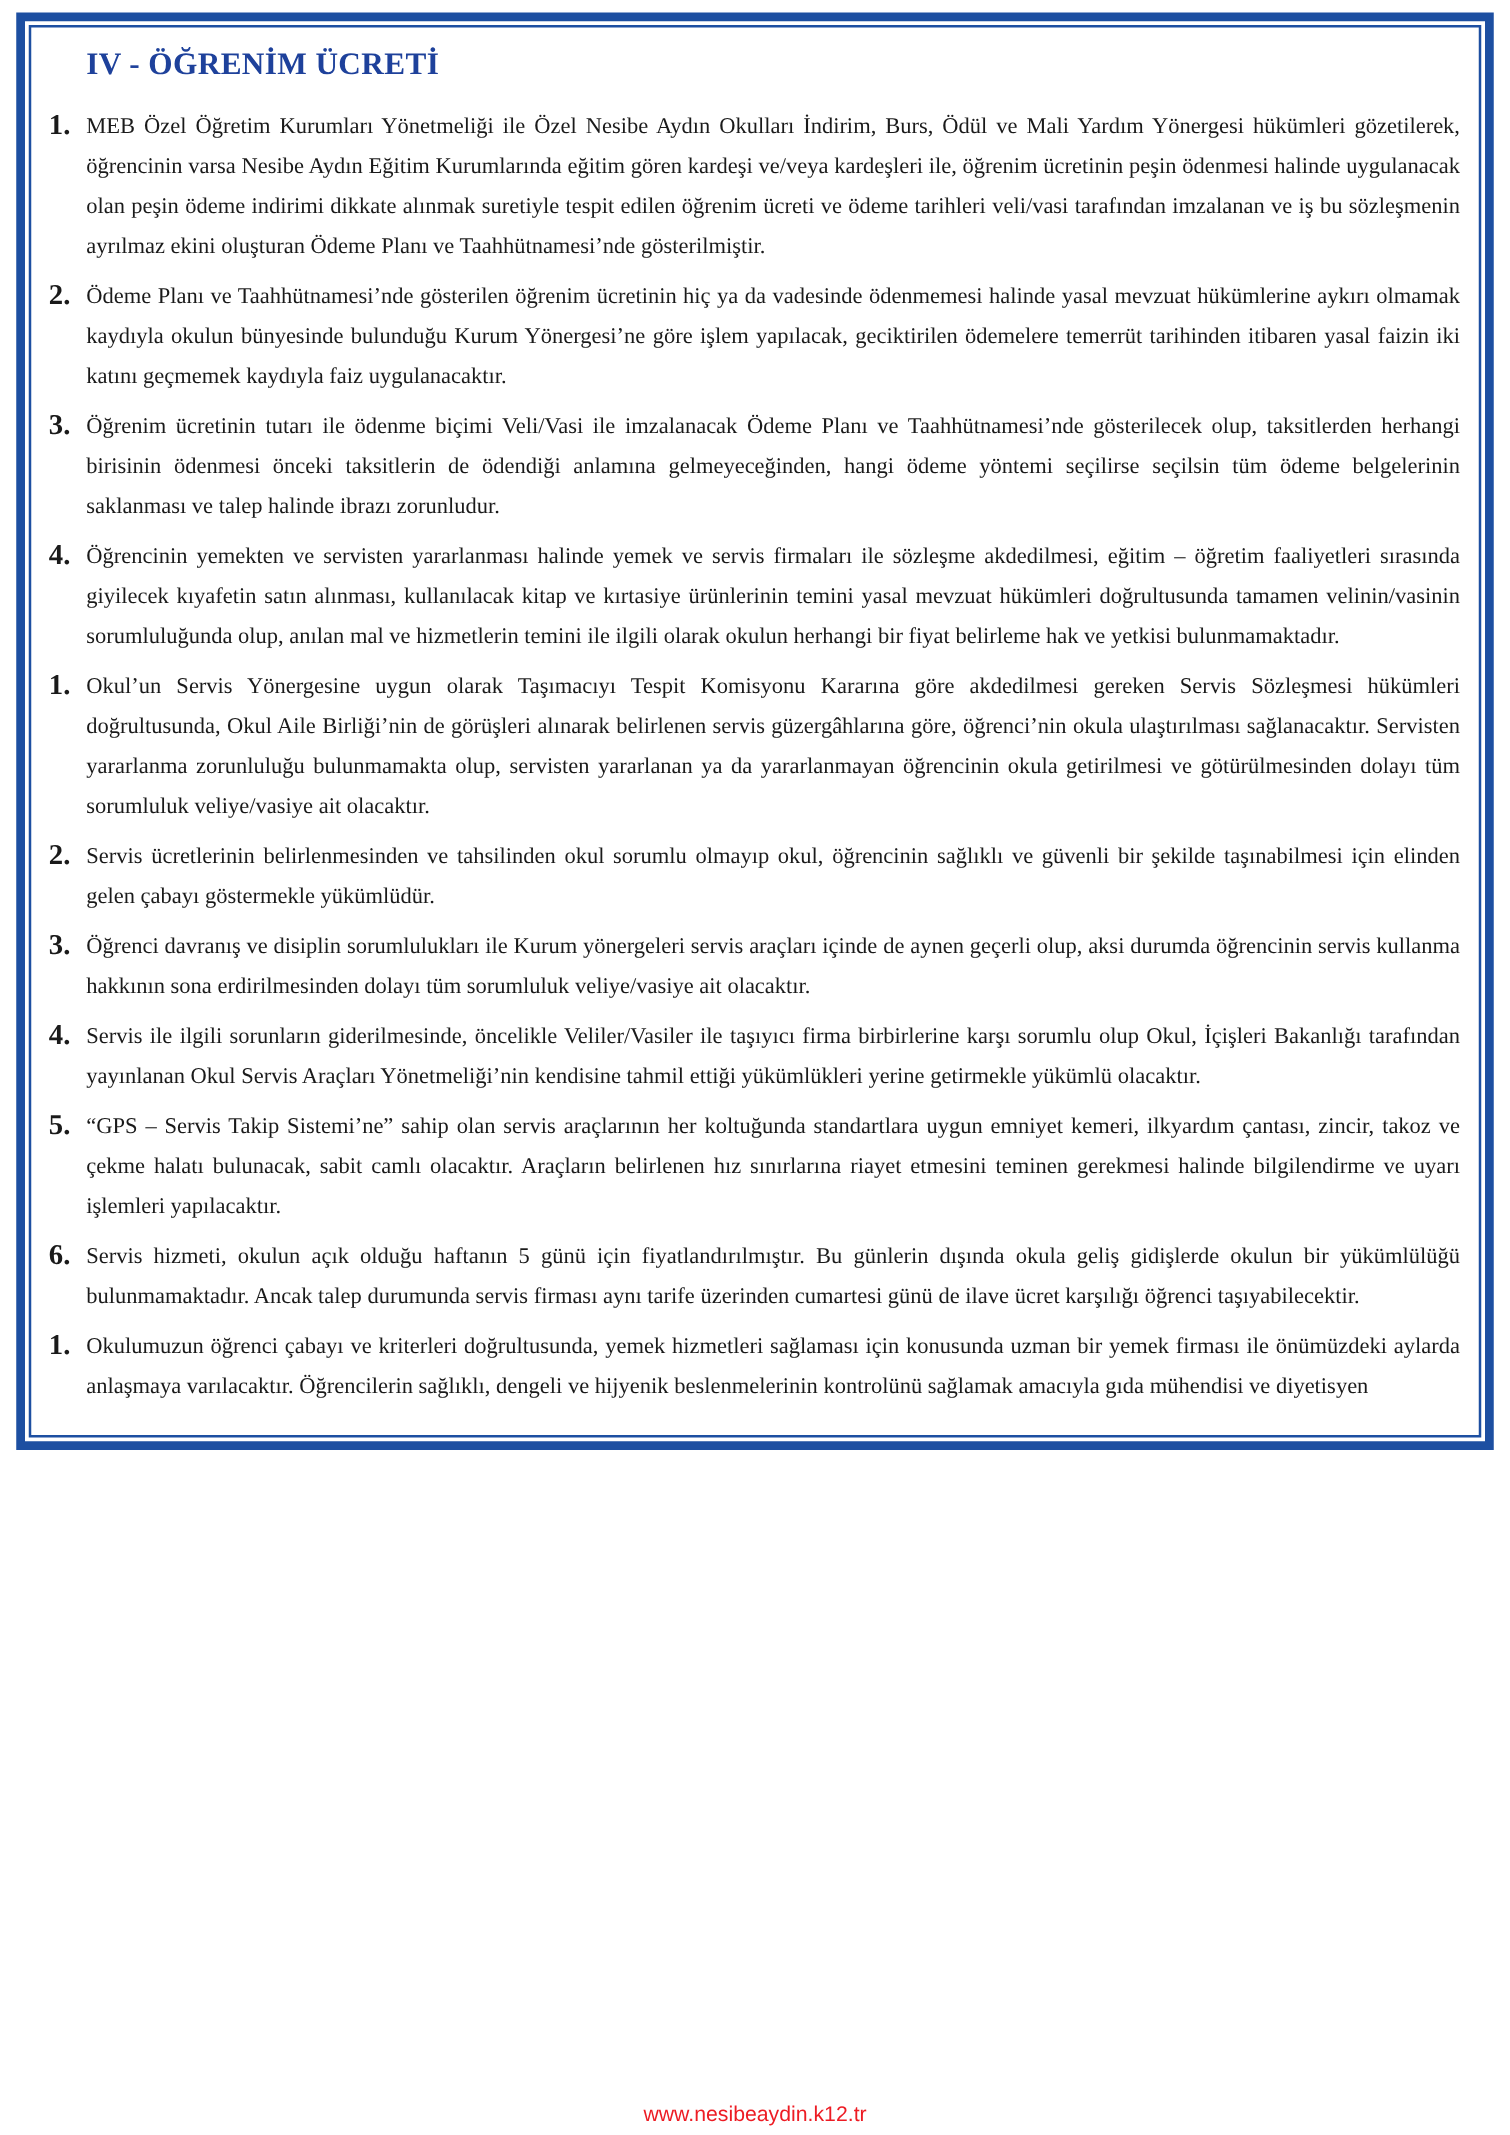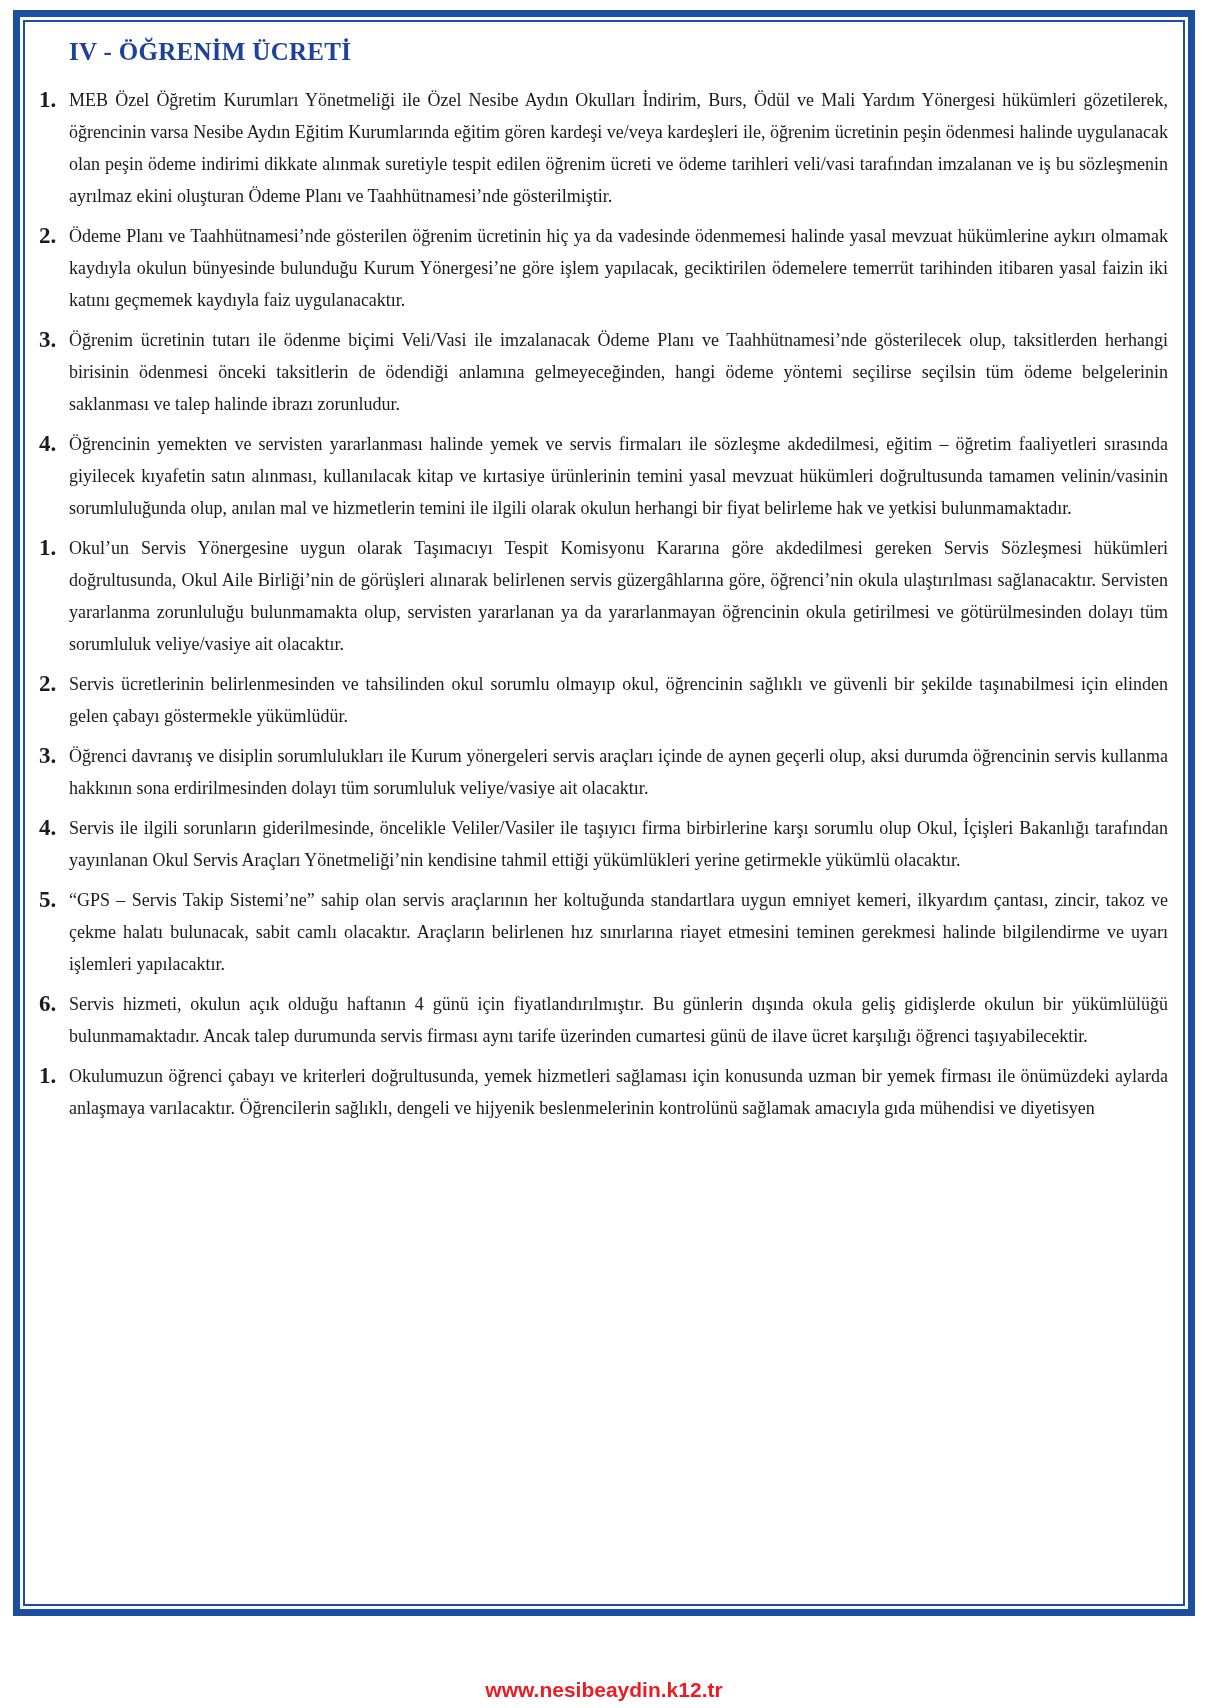--- a/index.html
+++ b/index.html
@@ -12,21 +12,21 @@
     height: 1708px;
     position: relative;
     font-family: "Liberation Serif", serif;
     overflow: hidden;
   }
   .frame {
     position: absolute;
     left: 13px;
     top: 10px;
     width: 1182px;
-    height: 1606px;
+    height: 1150px;
     box-sizing: border-box;
     border: 7px solid var(--border-blue, #1d4fa1);
     padding: 3px;
   }
   .frame-inner {
     width: 100%;
     height: 100%;
     box-sizing: border-box;
     border: 2px solid var(--border-blue, #1d4fa1);
     overflow: hidden;
@@ -61,22 +61,22 @@
     text-align: justify;
     color: var(--body-text, #1a1a1a);
   }
   .footer {
     position: absolute;
     left: 0;
     right: 0;
     bottom: 6px;
     text-align: center;
     font-family: "Liberation Sans", sans-serif;
-    font-weight: bold;
-    font-size: 21px;
+    font-weight: normal;
+    font-size: 17px;
     color: var(--footer-red, #ed1c24);
   }
 </style>
 </head>
 <body>
 
 <div class="frame">
   <div class="frame-inner">
 
     <div class="section first">
@@ -115,21 +115,21 @@
       <div class="item">
         <span class="num">4.</span>
         <p class="txt">Servis ile ilgili sorunların giderilmesinde, öncelikle Veliler/Vasiler ile taşıyıcı firma birbirlerine karşı sorumlu olup Okul, İçişleri Bakanlığı tarafından yayınlanan Okul Servis Araçları Yönetmeliği’nin kendisine tahmil ettiği yükümlükleri yerine getirmekle yükümlü olacaktır.</p>
       </div>
       <div class="item">
         <span class="num">5.</span>
         <p class="txt">“GPS – Servis Takip Sistemi’ne” sahip olan servis araçlarının her koltuğunda standartlara uygun emniyet kemeri, ilkyardım çantası, zincir, takoz ve çekme halatı bulunacak, sabit camlı olacaktır. Araçların belirlenen hız sınırlarına riayet etmesini teminen gerekmesi halinde bilgilendirme ve uyarı işlemleri yapılacaktır.</p>
       </div>
       <div class="item">
         <span class="num">6.</span>
-        <p class="txt">Servis hizmeti, okulun açık olduğu haftanın 4 günü için fiyatlandırılmıştır. Bu günlerin dışında okula geliş gidişlerde okulun bir yükümlülüğü bulunmamaktadır. Ancak talep durumunda servis firması aynı tarife üzerinden cumartesi günü de ilave ücret karşılığı öğrenci taşıyabilecektir.</p>
+        <p class="txt">Servis hizmeti, okulun açık olduğu haftanın 5 günü için fiyatlandırılmıştır. Bu günlerin dışında okula geliş gidişlerde okulun bir yükümlülüğü bulunmamaktadır. Ancak talep durumunda servis firması aynı tarife üzerinden cumartesi günü de ilave ücret karşılığı öğrenci taşıyabilecektir.</p>
       </div>
     </div>
 
     <div class="section">
       <div class="item">
         <span class="num">1.</span>
         <p class="txt">Okulumuzun öğrenci çabayı ve kriterleri doğrultusunda, yemek hizmetleri sağlaması için konusunda uzman bir yemek firması ile önümüzdeki aylarda anlaşmaya varılacaktır. Öğrencilerin sağlıklı, dengeli ve hijyenik beslenmelerinin kontrolünü sağlamak amacıyla gıda mühendisi ve diyetisyen</p>
       </div>
     </div>
 

